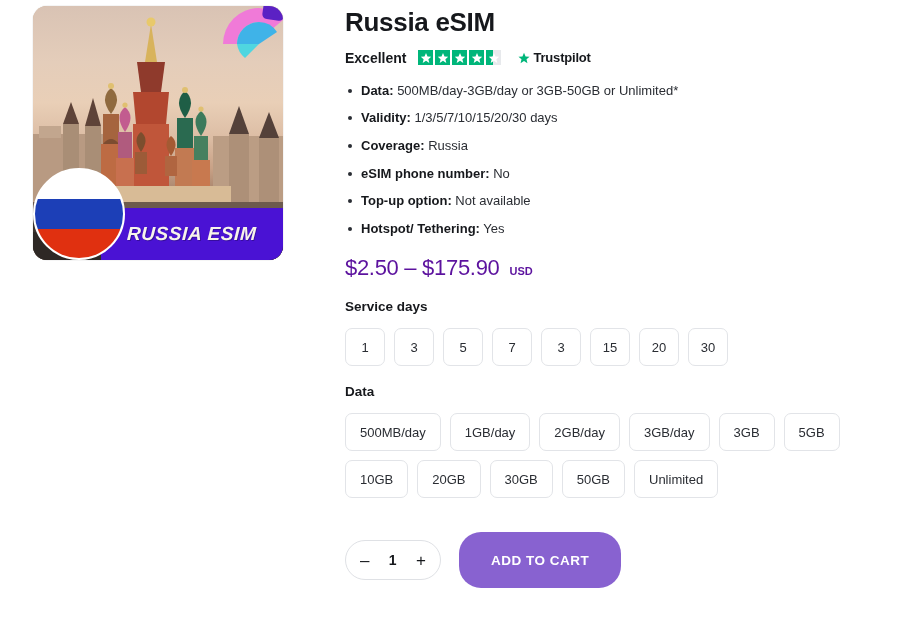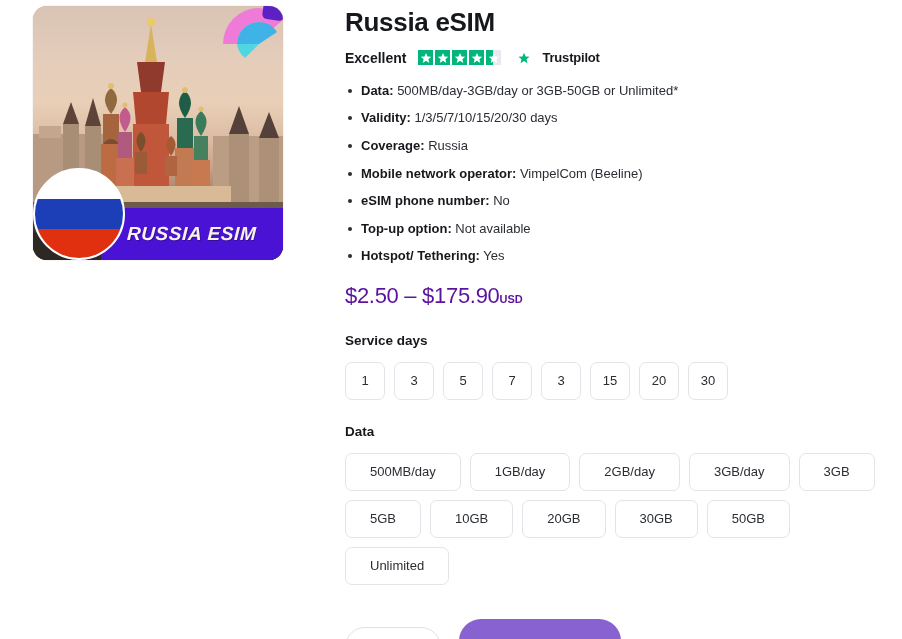--- a/index.html
+++ b/index.html
@@ -82,21 +82,21 @@
     width: 15px; height: 15px;
     background: #e7e9ec;
     overflow: hidden;
   }
   .star-fill { position: absolute; left:0; top:0; height:100%; background: #00b67a; }
   .star-glyph {
     position: absolute; left: 50%; top: 50%;
     transform: translate(-50%,-50%);
     width: 15px; height: 15px;
   }
-  .tp-brand { display: flex; align-items: center; margin-left: 16px; gap: 11px; }
+  .tp-brand { display: flex; align-items: center; margin-left: 16px; gap: 2px; }
   .tp-name { font-size: 13px; font-weight: bold; color: #16181c; letter-spacing: -0.2px; }
 
   .specs { list-style: none; margin-top: 16px; }
   .specs li {
     position: relative;
     padding-left: 16px;
     font-size: 13px;
     line-height: 1.35;
     margin-bottom: 10px;
     color: #2a2d33;
@@ -104,28 +104,28 @@
   .specs li::before {
     content: "";
     position: absolute; left: 3px; top: 7px;
     width: 4px; height: 4px; border-radius: 50%;
     background: #2a2d33;
   }
   .specs b { font-weight: bold; color: #16181c; }
 
   .price-row { margin-top: 18px; display: flex; align-items: baseline; }
   .price { font-size: 22px; font-weight: normal; color: #5c129e; letter-spacing: -0.3px; }
-  .price-cur { font-size: 11px; font-weight: bold; color: #5c129e; margin-left: 0; }
-
-  .section { margin-top: 24px; }
+  .price-cur { font-size: 11px; font-weight: bold; color: #5c129e; margin-left: 10px; }
+
+  .section { margin-top: 18px; }
   .section-label { font-size: 13.5px; font-weight: bold; color: #16181c; }
   .opts { display: flex; flex-wrap: wrap; gap: 9px; margin-top: 14px; }
   .opt {
     min-width: 40px; height: 38px;
-    padding: 0 24px;
+    padding: 0 14px;
     border: 1px solid #e2e4e8;
     border-radius: 7px;
     background: #ffffff;
     display: flex; align-items: center; justify-content: center;
     font-size: 13px; color: #2a2d33;
     cursor: pointer;
     white-space: nowrap;
   }
   .opt.narrow { padding: 0 10px; }
 
@@ -289,24 +289,20 @@
         <b>Data:</b>
         <span>500MB/day-3GB/day or 3GB-50GB or Unlimited*</span>
       </li>
       <li>
         <b>Validity:</b>
         <span>1/3/5/7/10/15/20/30 days</span>
       </li>
       <li>
         <b>Coverage:</b>
         <span>Russia</span>
-      </li>
-      <li>
-        <b>Mobile network operator:</b>
-        <span>VimpelCom (Beeline)</span>
       </li>
       <li>
         <b>eSIM phone number:</b>
         <span>No</span>
       </li>
       <li>
         <b>Top-up option:</b>
         <span>Not available</span>
       </li>
       <li>

